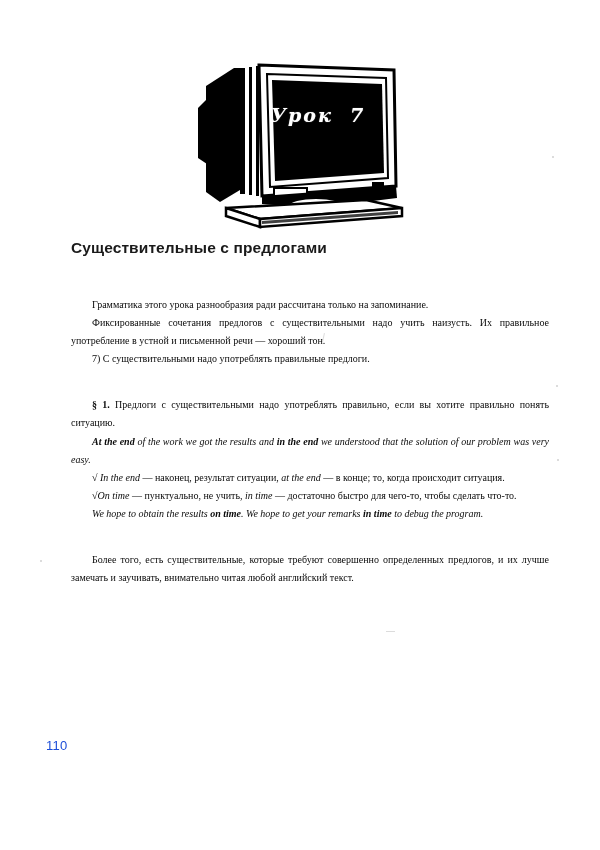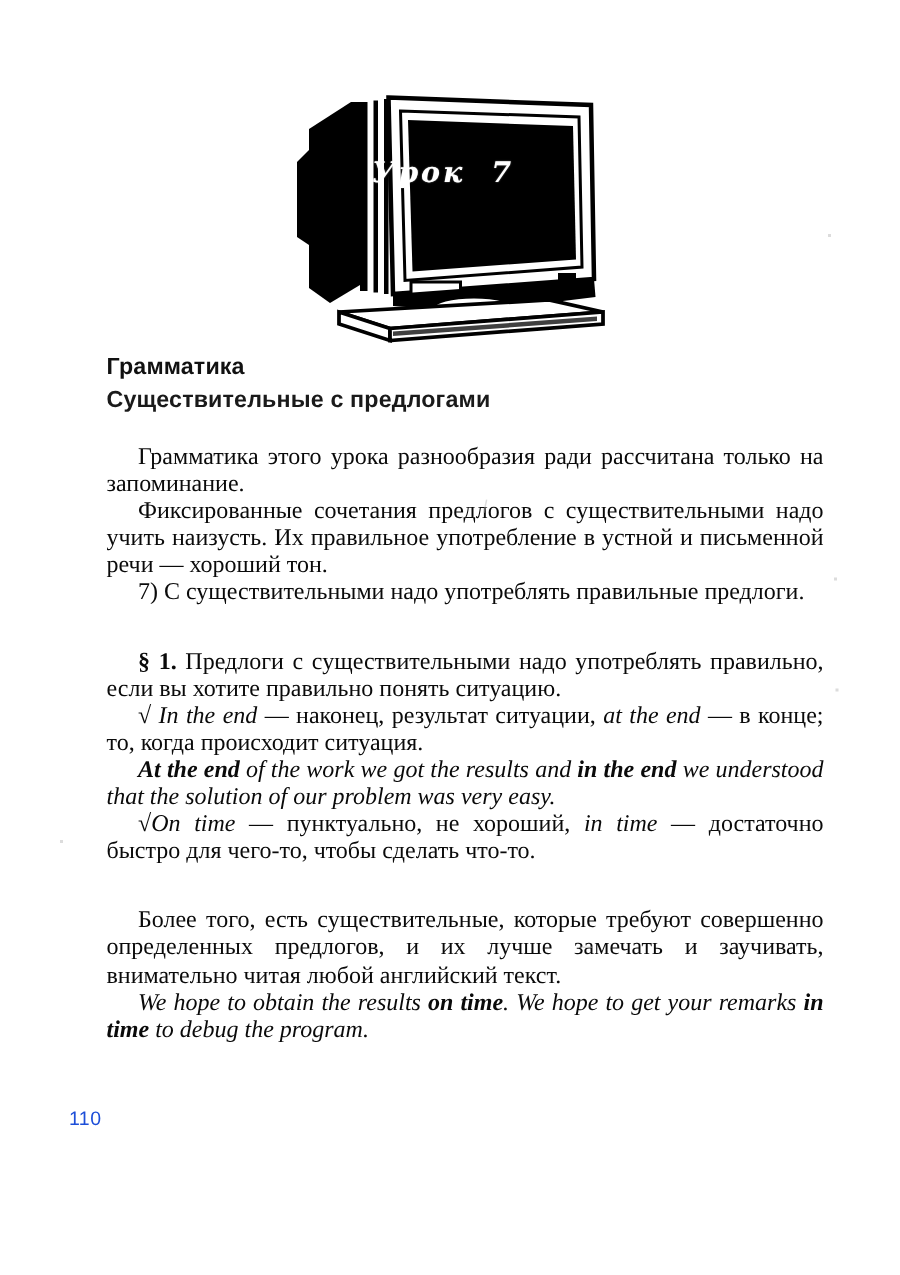--- a/index.html
+++ b/index.html
@@ -38,20 +38,21 @@
     width: 210px;
     height: 168px;
   }
   .mon-svg { display: block; }
 
   .screen-text {
     position: absolute;
     left: 52px;
     top: 42px;
     width: 140px;
+    text-align: center;
     color: #ffffff;
     font-family: "DejaVu Serif", serif;
     font-style: italic;
     font-size: 19px;
     font-weight: 600;
     letter-spacing: 2.0px;
     white-space: pre;
     text-shadow: 0 0 1px rgba(255,255,255,0.55);
   }
 
@@ -85,21 +86,21 @@
   .body-block {
     position: absolute;
     left: 71px;
     top: 296px;
     width: 478px;
   }
   p.para {
     margin: 0;
     text-align: justify;
     text-justify: inter-word;
-    font-size: 16px;
+    font-size: 10px;
     line-height: 18.1px;
     text-indent: 21px;
     hyphens: manual;
   }
   p.gap { margin-top: 28px; }
   .en { font-style: italic; }
   .en-b { font-style: italic; font-weight: bold; }
   .sect { font-weight: bold; }
 
   
@@ -156,34 +157,33 @@
         <path d="M30 146 L30 154 L64 165 L64 157 Z" fill="#ffffff" stroke="#000000" stroke-width="2.5"></path>
         <path d="M64 157 L206 146 L206 154 L64 165 Z" fill="#ffffff" stroke="#000000" stroke-width="2.5"></path>
 
         <path d="M66 159 L202 149 L202 152 L66 162 Z" fill="#000000" opacity="0.75"></path>
       </svg>
       <div class="screen-text">Урок  7</div>
     </div>
   </div>
 
   <div class="heading-block">
-    <h1 class="h-main">Грамматика</h1>
     <h2 class="h-sub">Существительные с предлогами</h2>
   </div>
 
   <div class="body-block" id="body-block">
       <p class="para"><span>Грамматика этого урока разнообразия ради рассчитана только на запоминание.</span></p>
       <p class="para"><span>Фиксированные сочетания предлогов с существительными надо учить наизусть. Их правильное употребление в устной и письменной речи — хороший тон.</span></p>
       <p class="para"><span>7) С существительными надо употреблять правильные предлоги.</span></p>
       <p class="para gap"><span class="sect">§ 1.</span><span> Предлоги с существительными надо употреблять правильно, если вы хотите правильно понять ситуацию.</span></p>
+      <p class="para"><span class="en-b">At the end</span><span class="en"> of the work we got the results and </span><span class="en-b">in the end</span><span class="en"> we understood that the solution of our problem was very easy.</span></p>
       <p class="para"><span>√ </span><span class="en">In the end</span><span> — наконец, результат ситуации, </span><span class="en">at the end</span><span> — в конце; то, когда происходит ситуация.</span></p>
-      <p class="para"><span class="en-b">At the end</span><span class="en"> of the work we got the results and </span><span class="en-b">in the end</span><span class="en"> we understood that the solution of our problem was very easy.</span></p>
-      <p class="para"><span>√</span><span class="en">On time</span><span> — пунктуально, не хороший, </span><span class="en">in time</span><span> — достаточно быстро для чего-то, чтобы сделать что-то.</span></p>
+      <p class="para"><span>√</span><span class="en">On time</span><span> — пунктуально, не учить, </span><span class="en">in time</span><span> — достаточно быстро для чего-то, чтобы сделать что-то.</span></p>
+      <p class="para"><span class="en">We hope to obtain the results </span><span class="en-b">on time</span><span class="en">. We hope to get your remarks </span><span class="en-b">in time</span><span class="en"> to debug the program.</span></p>
       <p class="para gap"><span>Более того, есть существительные, которые требуют совершенно определенных предлогов, и их лучше замечать и заучивать, внимательно читая любой английский текст.</span></p>
-      <p class="para"><span class="en">We hope to obtain the results </span><span class="en-b">on time</span><span class="en">. We hope to get your remarks </span><span class="en-b">in time</span><span class="en"> to debug the program.</span></p>
     </div>
 
   <div class="folio">110</div>
 
   <div class="speck" style="left:323px;top:333px;width:1px;height:9px;transform:rotate(12deg);"></div>
   <div class="speck" style="left:556px;top:385px;width:2px;height:2px;"></div>
   <div class="speck" style="left:557px;top:459px;width:2px;height:2px;"></div>
   <div class="speck" style="left:552px;top:156px;width:2px;height:2px;"></div>
   <div class="speck" style="left:386px;top:631px;width:9px;height:1px;"></div>
   <div class="speck" style="left:40px;top:560px;width:2px;height:2px;"></div>

